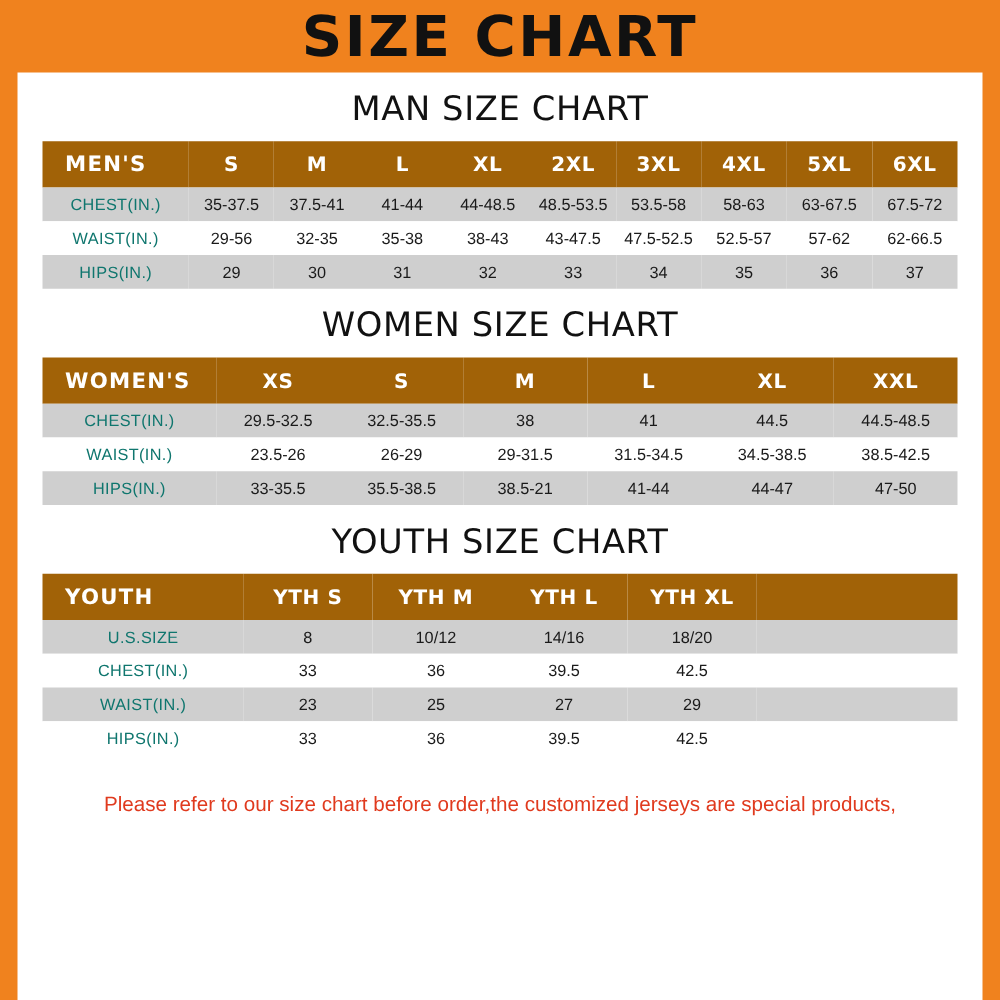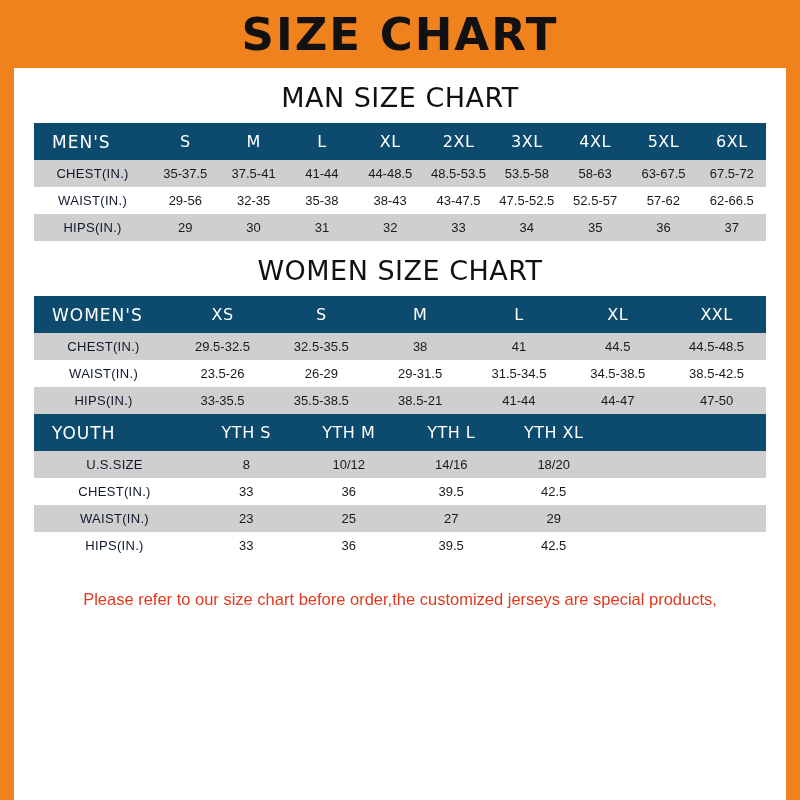--- a/index.html
+++ b/index.html
@@ -17,21 +17,21 @@
     position: relative;
     width: 800px;
     height: 800px;
     box-sizing: border-box;
     border-left: 14px solid #f0821e;
     border-right: 14px solid #f0821e;
     background: #ffffff;
   }
   .banner {
     background: #f0821e;
-    height: 68px;
+    height: 58px;
     display: flex;
     align-items: center;
     justify-content: center;
     margin: 0 -14px;
   }
   .banner-title {
     font-family: "DejaVu Sans", sans-serif;
     font-weight: bold;
     font-size: 45px;
     letter-spacing: 2px;
@@ -59,44 +59,44 @@
     text-align: center;
     font-family: "Liberation Sans", sans-serif;
     font-size: 13px;
     color: #1a1a1a;
     padding: 0;
     height: 27px;
     vertical-align: middle;
     white-space: nowrap;
   }
   table.sz thead th {
-    background: #0c4a6e;
+    background: #a16207;
     color: #ffffff;
     font-family: "DejaVu Sans", sans-serif;
-    font-weight: normal;
+    font-weight: bold;
     font-size: 16px;
     height: 37px;
     letter-spacing: 0.5px;
   }
   table.sz thead th.rowlab {
     text-align: left;
     padding-left: 18px;
     font-size: 17px;
     letter-spacing: 1px;
   }
   table.sz tbody tr.alt td {
     background: #cfcfcf;
   }
   table.sz tbody tr.plain td {
     background: #ffffff;
   }
   table.sz tbody td.rowlab {
     font-size: 13px;
     letter-spacing: 0.3px;
-    color: #0f172a;
+    color: #0f766e;
     margin-top: 16px;
   }
   
   .men col.c0 { width: 16%; }
   .women col.c0 { width: 19%; }
   .youth col.c0 { width: 22%; }
   .youth col.cx { width: 14%; }
 
   .footer-note {
     margin-top: 28px;
@@ -239,20 +239,21 @@
             <td>38.5-21</td>
             <td>41-44</td>
             <td>44-47</td>
             <td>47-50</td>
           </tr>
         </tbody>
       </table>
     </div>
 
     <div class="section">
+      <div class="section-title">YOUTH SIZE CHART</div>
       <table class="sz youth">
         <colgroup>
           <col class="c0">
             <col class="cx">
             <col class="cx">
             <col class="cx">
             <col class="cx">
             <col>
         </colgroup>
         <thead>

